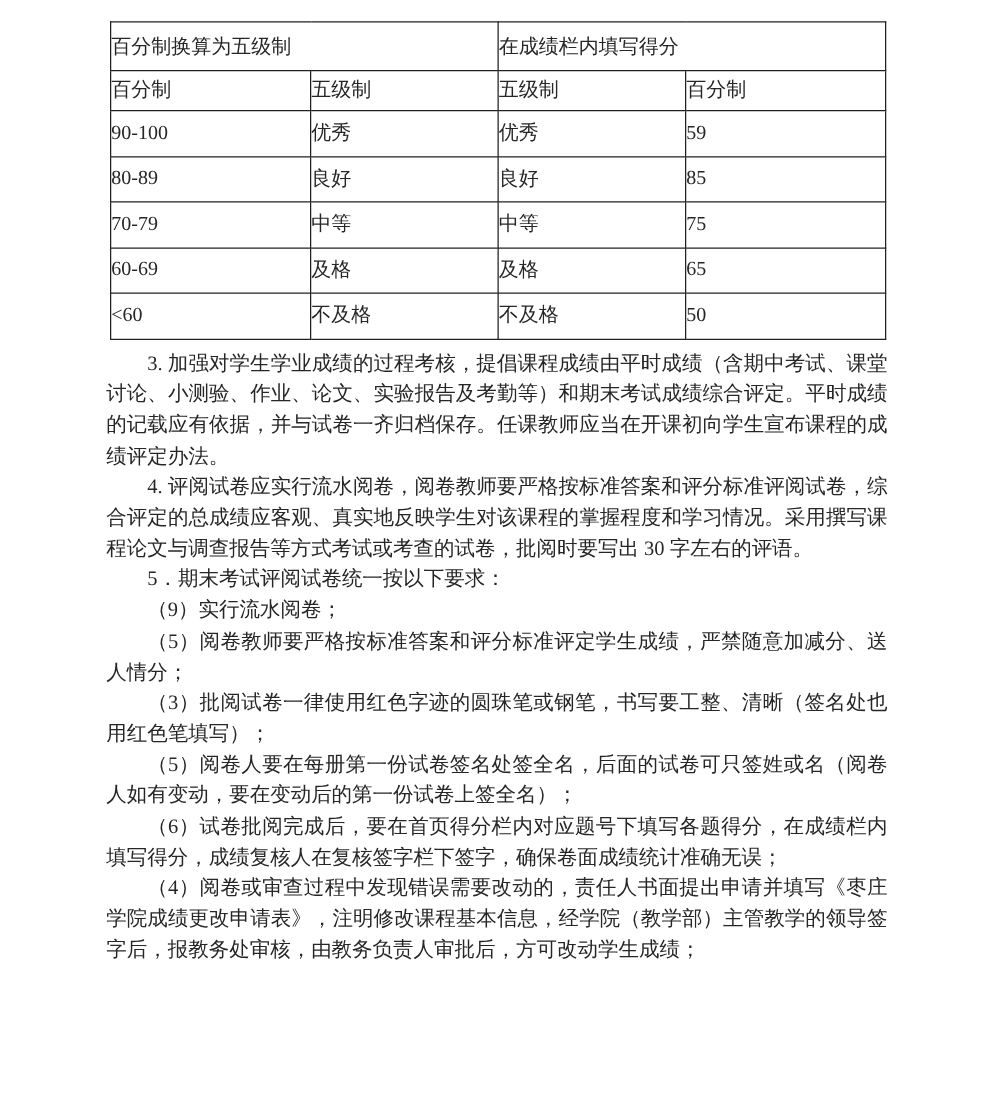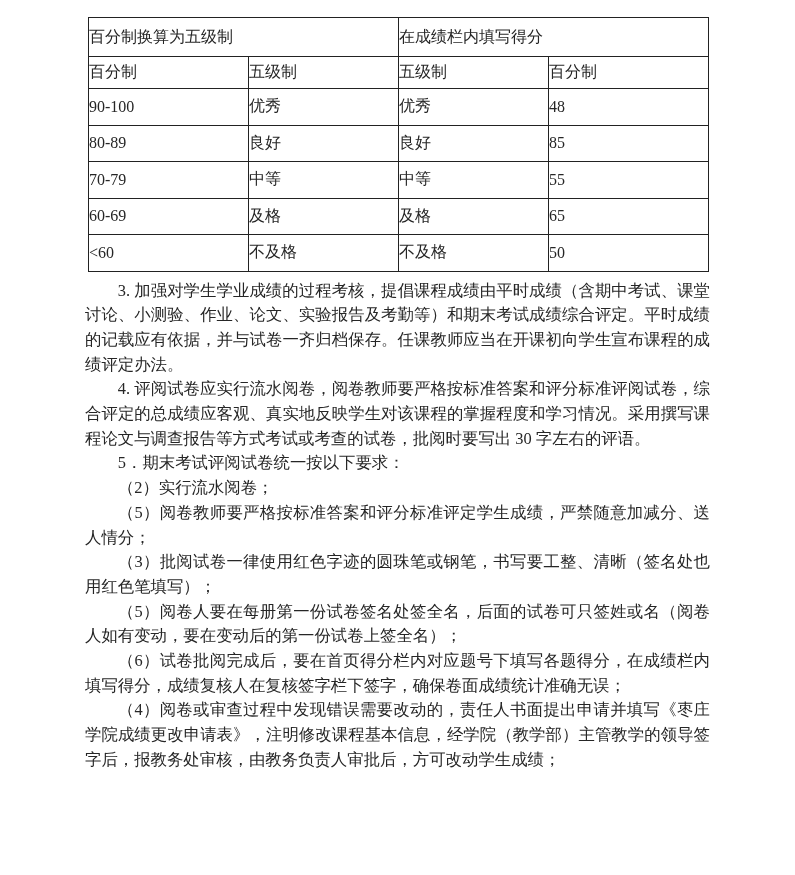--- a/index.html
+++ b/index.html
@@ -79,54 +79,54 @@
         <th>五级制</th>
         <th>五级制</th>
         <th>百分制</th>
       </tr>
     </thead>
     <tbody class="data">
       <tr>
         <td>90-100</td>
         <td>优秀</td>
         <td>优秀</td>
-        <td>48</td>
+        <td>59</td>
       </tr>
       <tr>
         <td>80-89</td>
         <td>良好</td>
         <td>良好</td>
         <td>85</td>
       </tr>
       <tr>
         <td>70-79</td>
         <td>中等</td>
         <td>中等</td>
-        <td>55</td>
+        <td>75</td>
       </tr>
       <tr>
         <td>60-69</td>
         <td>及格</td>
         <td>及格</td>
         <td>65</td>
       </tr>
       <tr>
         <td>&lt;60</td>
         <td>不及格</td>
         <td>不及格</td>
         <td>50</td>
       </tr>
     </tbody>
   </table>
 
   <div class="text-body">
     <p>3. 加强对学生学业成绩的过程考核，提倡课程成绩由平时成绩（含期中考试、课堂讨论、小测验、作业、论文、实验报告及考勤等）和期末考试成绩综合评定。平时成绩的记载应有依据，并与试卷一齐归档保存。任课教师应当在开课初向学生宣布课程的成绩评定办法。</p>
     <p>4. 评阅试卷应实行流水阅卷，阅卷教师要严格按标准答案和评分标准评阅试卷，综合评定的总成绩应客观、真实地反映学生对该课程的掌握程度和学习情况。采用撰写课程论文与调查报告等方式考试或考查的试卷，批阅时要写出 30 字左右的评语。</p>
     <p>5．期末考试评阅试卷统一按以下要求：</p>
-    <p>（2）实行流水阅卷；</p>
+    <p>（9）实行流水阅卷；</p>
     <p>（5）阅卷教师要严格按标准答案和评分标准评定学生成绩，严禁随意加减分、送人情分；</p>
     <p>（3）批阅试卷一律使用红色字迹的圆珠笔或钢笔，书写要工整、清晰（签名处也用红色笔填写）；</p>
     <p>（5）阅卷人要在每册第一份试卷签名处签全名，后面的试卷可只签姓或名（阅卷人如有变动，要在变动后的第一份试卷上签全名）；</p>
     <p>（6）试卷批阅完成后，要在首页得分栏内对应题号下填写各题得分，在成绩栏内填写得分，成绩复核人在复核签字栏下签字，确保卷面成绩统计准确无误；</p>
     <p>（4）阅卷或审查过程中发现错误需要改动的，责任人书面提出申请并填写《枣庄学院成绩更改申请表》，注明修改课程基本信息，经学院（教学部）主管教学的领导签字后，报教务处审核，由教务负责人审批后，方可改动学生成绩；</p>
   </div>
 
 </div>
 
 </body></html>

